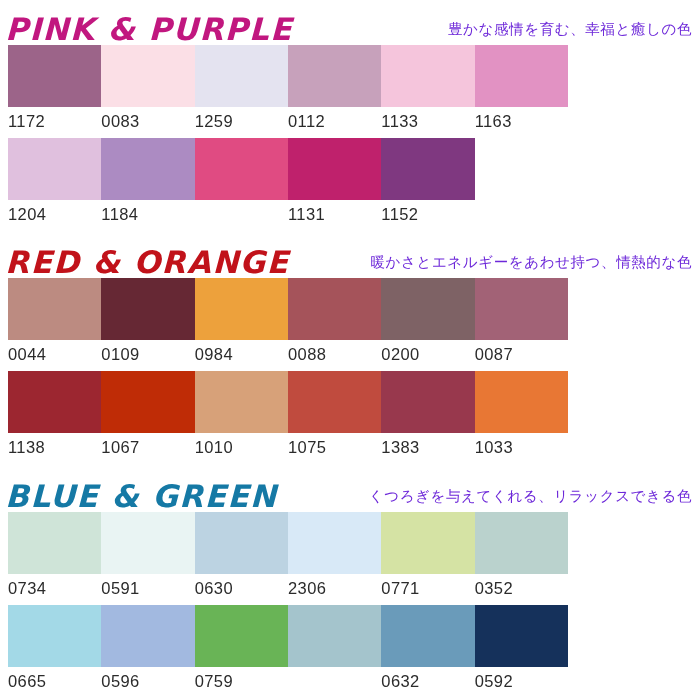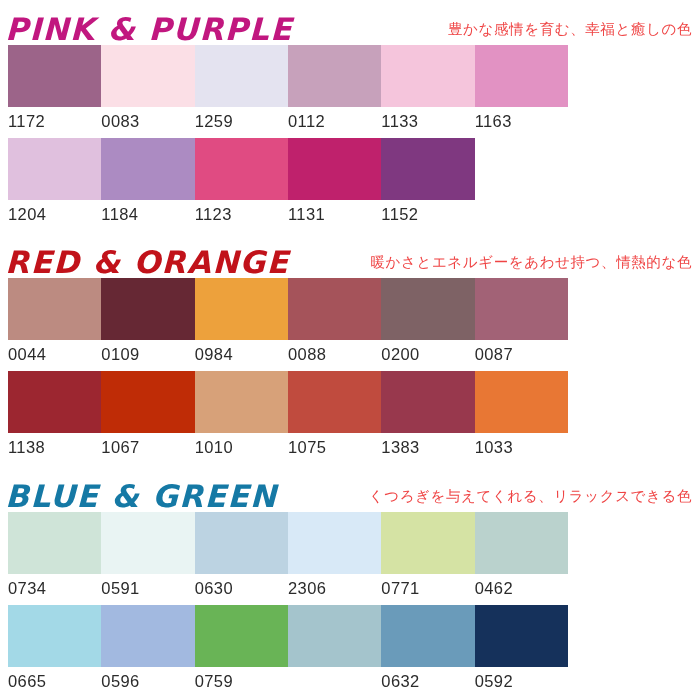--- a/index.html
+++ b/index.html
@@ -43,21 +43,21 @@
     font-style: italic;
     letter-spacing: 1.5px;
     white-space: nowrap;
     transform: skewX(-4deg);
   }
   .section-subtitle {
     margin-left: auto;
     font-family: "DejaVu Sans", "Liberation Sans", sans-serif;
     font-size: 14.5px;
     line-height: 16px;
-    color: #ef4444;
+    color: #6d28d9;
     white-space: nowrap;
     letter-spacing: 0.6px;
     padding-bottom: 8px;
     padding-right: 4px;
   }
   .swatch-row {
     display: grid;
     grid-template-columns: repeat(6, 1fr);
     column-gap: 0;
     padding: 0 8px 0 8px;
@@ -126,21 +126,20 @@
         <div class="swatch-cell">
           <div class="swatch-chip" style="background: rgb(224, 192, 222);"></div>
           <span class="swatch-code">1204</span>
         </div>
         <div class="swatch-cell">
           <div class="swatch-chip" style="background: rgb(172, 139, 194);"></div>
           <span class="swatch-code">1184</span>
         </div>
         <div class="swatch-cell">
           <div class="swatch-chip" style="background: rgb(224, 75, 130);"></div>
-          <span class="swatch-code">1123</span>
         </div>
         <div class="swatch-cell">
           <div class="swatch-chip" style="background: rgb(191, 33, 108);"></div>
           <span class="swatch-code">1131</span>
         </div>
         <div class="swatch-cell">
           <div class="swatch-chip" style="background: rgb(127, 56, 128);"></div>
           <span class="swatch-code">1152</span>
         </div>
       </div>
@@ -225,21 +224,21 @@
         <div class="swatch-cell">
           <div class="swatch-chip" style="background: rgb(216, 233, 247);"></div>
           <span class="swatch-code">2306</span>
         </div>
         <div class="swatch-cell">
           <div class="swatch-chip" style="background: rgb(213, 227, 164);"></div>
           <span class="swatch-code">0771</span>
         </div>
         <div class="swatch-cell">
           <div class="swatch-chip" style="background: rgb(186, 210, 205);"></div>
-          <span class="swatch-code">0462</span>
+          <span class="swatch-code">0352</span>
         </div>
       </div>
       <div class="row-gap"></div>
       <div class="swatch-row">
         <div class="swatch-cell">
           <div class="swatch-chip" style="background: rgb(163, 217, 231);"></div>
           <span class="swatch-code">0665</span>
         </div>
         <div class="swatch-cell">
           <div class="swatch-chip" style="background: rgb(162, 185, 224);"></div>

